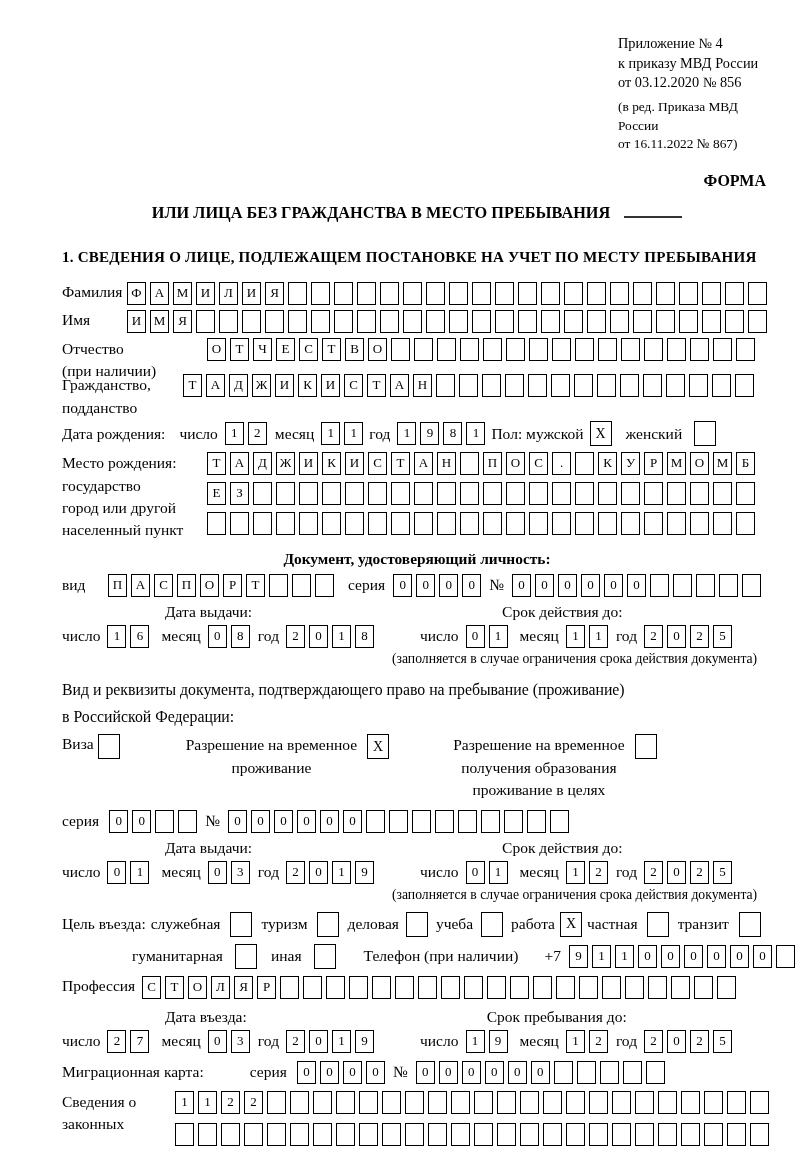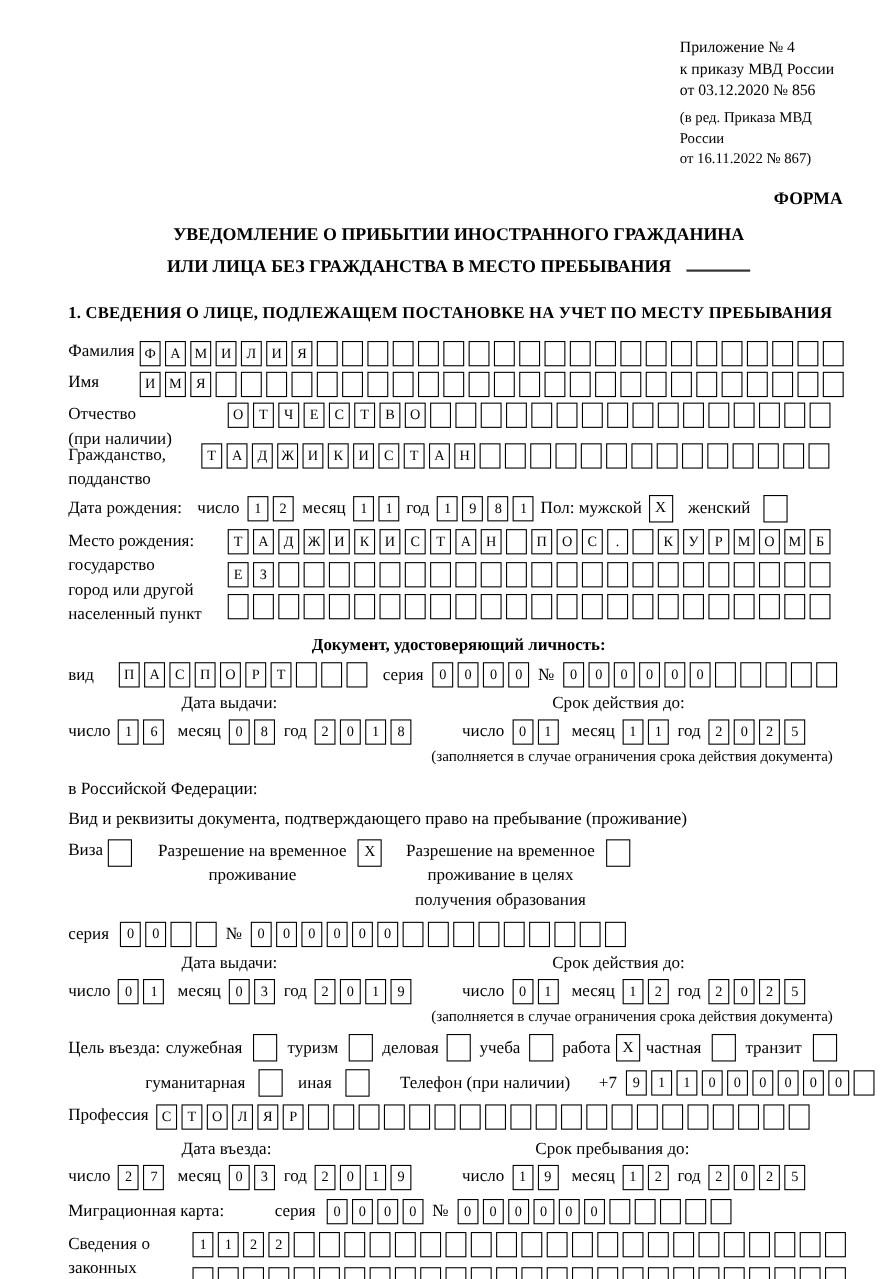--- a/index.html
+++ b/index.html
@@ -35,40 +35,39 @@
   .cellrows .cells { margin-bottom: 6.8px; }
   .inl { display: inline-flex; align-items: center; }
   .dgroup { display: inline-flex; align-items: center; }
   .dgroup .lbl { margin: 0 7px 0 0; }
   .center-b { text-align: center; font-weight: bold; font-size: 15.4px; margin-top: 7px; }
   .pair-labels { display: flex; margin-top: 5px; }
   .note { font-size: 13.7px; margin-top: 2px; }
   .para { margin-top: 9px; line-height: 1.7; font-size: 15.8px; }
   .opt { display: inline-flex; align-items: flex-start; }
   .opt .olabel { text-align: center; line-height: 1.45; }
-  .vrow { display: flex; align-items: flex-start; margin-top: 4px; white-space: nowrap; }
+  .vrow { display: flex; align-items: flex-start; margin-top: 4px; white-space: nowrap; gap: 42px; }
 </style>
 </head>
 <body>
 
 <div class="page">
 
   <div class="hdr">
     <div>Приложение № 4</div>
     <div>к приказу МВД России</div>
     <div>от 03.12.2020 № 856</div>
   </div>
   <div class="hdr-sub">
     <div>(в ред. Приказа МВД России</div>
     <div>от 16.11.2022 № 867)</div>
   </div>
   <div class="forma">ФОРМА</div>
 
   <div class="title">
-    <div>УВЕДОМЛЕНИЕ О ПРИБЫТИИ ИНОСТРАННОГО ГРАЖДАНИНА</div>
     <div><span>ИЛИ ЛИЦА БЕЗ ГРАЖДАНСТВА В МЕСТО ПРЕБЫВАНИЯ</span><span class="blank-line"></span></div>
   </div>
 
   <div class="sec-h">1. СВЕДЕНИЯ О ЛИЦЕ, ПОДЛЕЖАЩЕМ ПОСТАНОВКЕ НА УЧЕТ ПО МЕСТУ ПРЕБЫВАНИЯ</div>
 
   <div class="frow" style="margin-top:14px;">
     <span class="flabel" style="width:65px;">Фамилия</span>
     <span class="cells">
         <span class="cell">Ф</span>
         <span class="cell">А</span>
@@ -409,41 +408,41 @@
           <span class="cell">2</span>
           <span class="cell">0</span>
           <span class="cell">2</span>
           <span class="cell">5</span>
         </span>
     </span>
   </div>
   <div class="note" style="margin-left:330px;">(заполняется в случае ограничения срока действия документа)</div>
 
   <div class="para">
+    <div>Вид и реквизиты документа, подтверждающего право на пребывание (проживание)</div>
     <div>в Российской Федерации:</div>
-    <div>Вид и реквизиты документа, подтверждающего право на пребывание (проживание)</div>
   </div>
 
   <div class="vrow">
     <span class="opt">
       <span>Виза</span>
       <span class="chk" style="margin-left:4px;"></span>
     </span>
     <span class="opt" style="margin-left:24px;">
       <span class="olabel">
         <span style="display:block;">Разрешение на временное</span>
         <span style="display:block;">проживание</span>
       </span>
       <span class="chk" style="margin-left:10px;">X</span>
     </span>
     <span class="opt" style="margin-left:22px;">
       <span class="olabel">
         <span style="display:block;">Разрешение на временное</span>
+        <span style="display:block;">получения образования</span>
         <span style="display:block;">проживание в целях</span>
-        <span style="display:block;">получения образования</span>
       </span>
       <span class="chk" style="margin-left:10px;"></span>
     </span>
   </div>
 
   <div class="frow" style="margin-top:8px; align-items:center;">
     <span style="margin-right:10px;">серия</span>
     <span class="cells">
         <span class="cell">0</span>
         <span class="cell">0</span>

